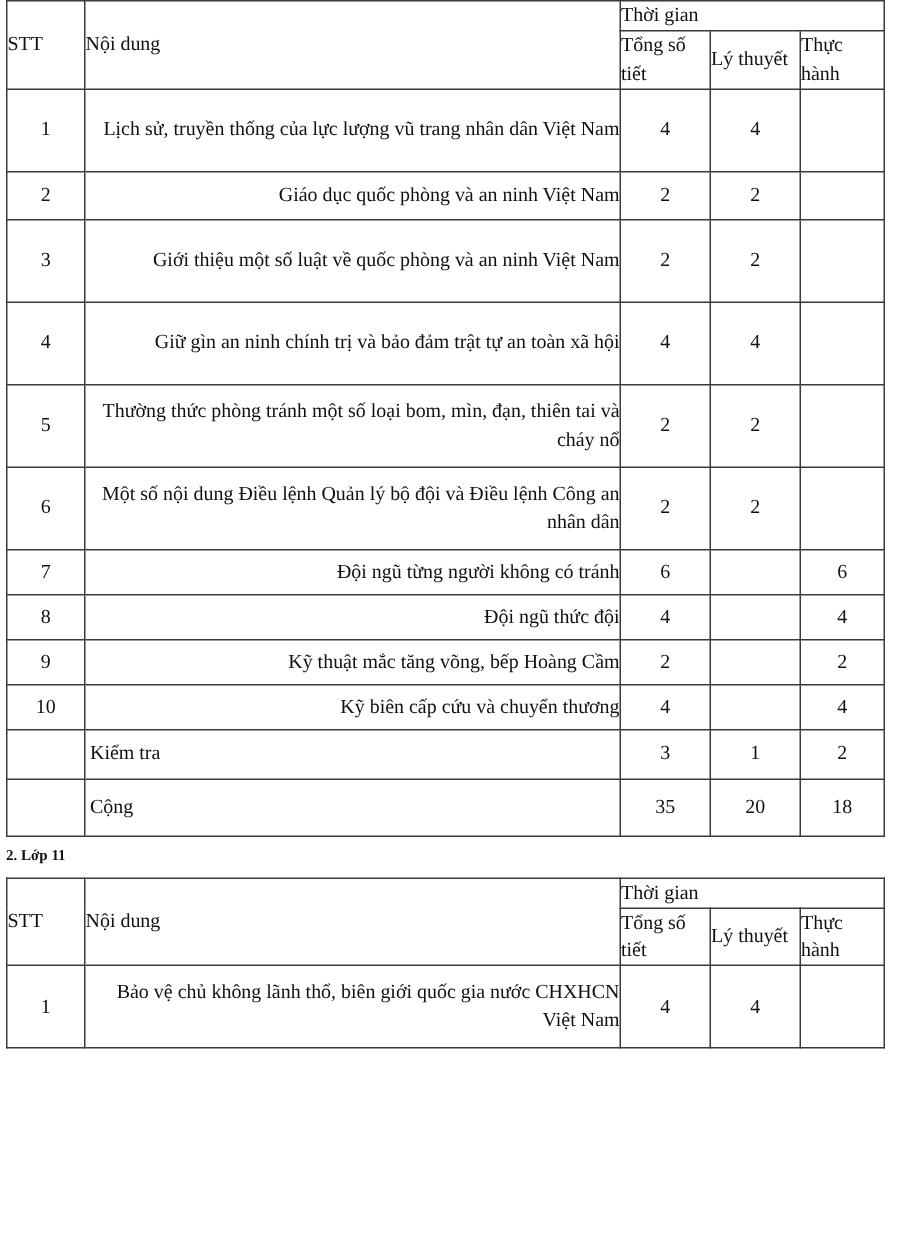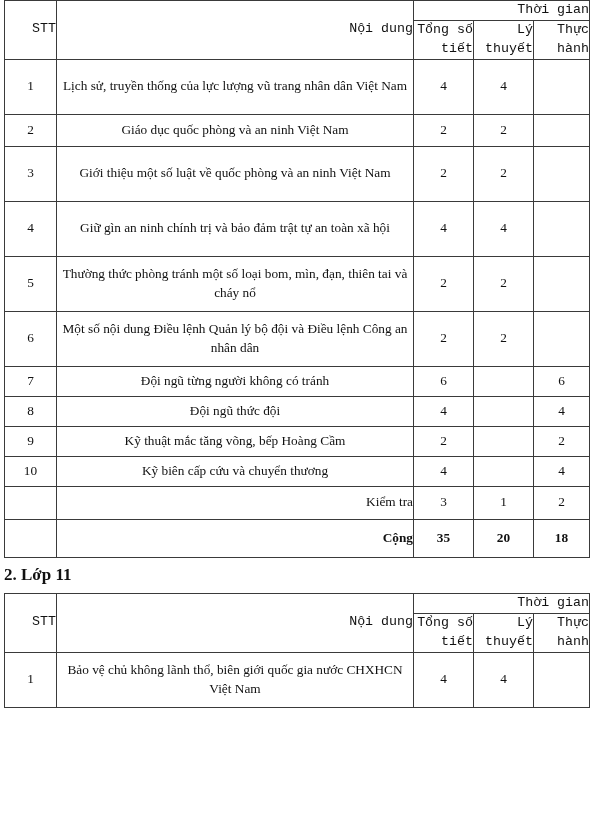--- a/index.html
+++ b/index.html
@@ -40,58 +40,57 @@
   }
   
   col.c-stt    { width: 52px; }
   col.c-noi    { width: 357px; }
   col.c-tong   { width: 60px; }
   col.c-ly     { width: 60px; }
   col.c-thuc   { width: 56px; }
 
   
   th.h-stt, th.h-noi, th.h-group, th.h-sub {
-    text-align: right;
+    text-align: left;
     font-weight: bold;
     font-size: 13.3px;
     line-height: 1.35;
-    font-family: Liberation Mono, monospace;
   }
   th.h-group { padding: 4px 0 5px 0; }
   th.h-sub   { padding: 3px 2px 4px 2px; }
   th.h-stt, th.h-noi { padding: 2px 0; }
 
   
   td.stt {
     text-align: center;
     font-size: 13.3px;
   }
   td.noi {
-    text-align: center;
+    text-align: right;
     padding: 4px 3px 5px 6px;
     font-size: 13.3px;
     line-height: 1.50;
   }
   td.noi.center {
-    text-align: right;
+    text-align: left;
     padding-left: 3px;
   }
   td.num {
     text-align: center;
     font-size: 13.3px;
   }
   tr.r-tall td { height: 54px; }
   tr.r-mid  td { height: 31px; }
   tr.r-short td { height: 29px; }
-  tr.r-sum td { height: 37px; font-weight: bold; }
+  tr.r-sum td { height: 37px; }
   tr.r-check td { height: 32px; }
   .bold { font-weight: bold; }
 
   .section-label {
-    font-size: 17px;
+    font-size: 10px;
     font-weight: bold;
     margin: 7px 0 8px 4px;
     line-height: 1.2;
     color: #111111;
   }
   .t2wrap { margin-top: 0; }
 </style>
 </head>
 <body>
 

